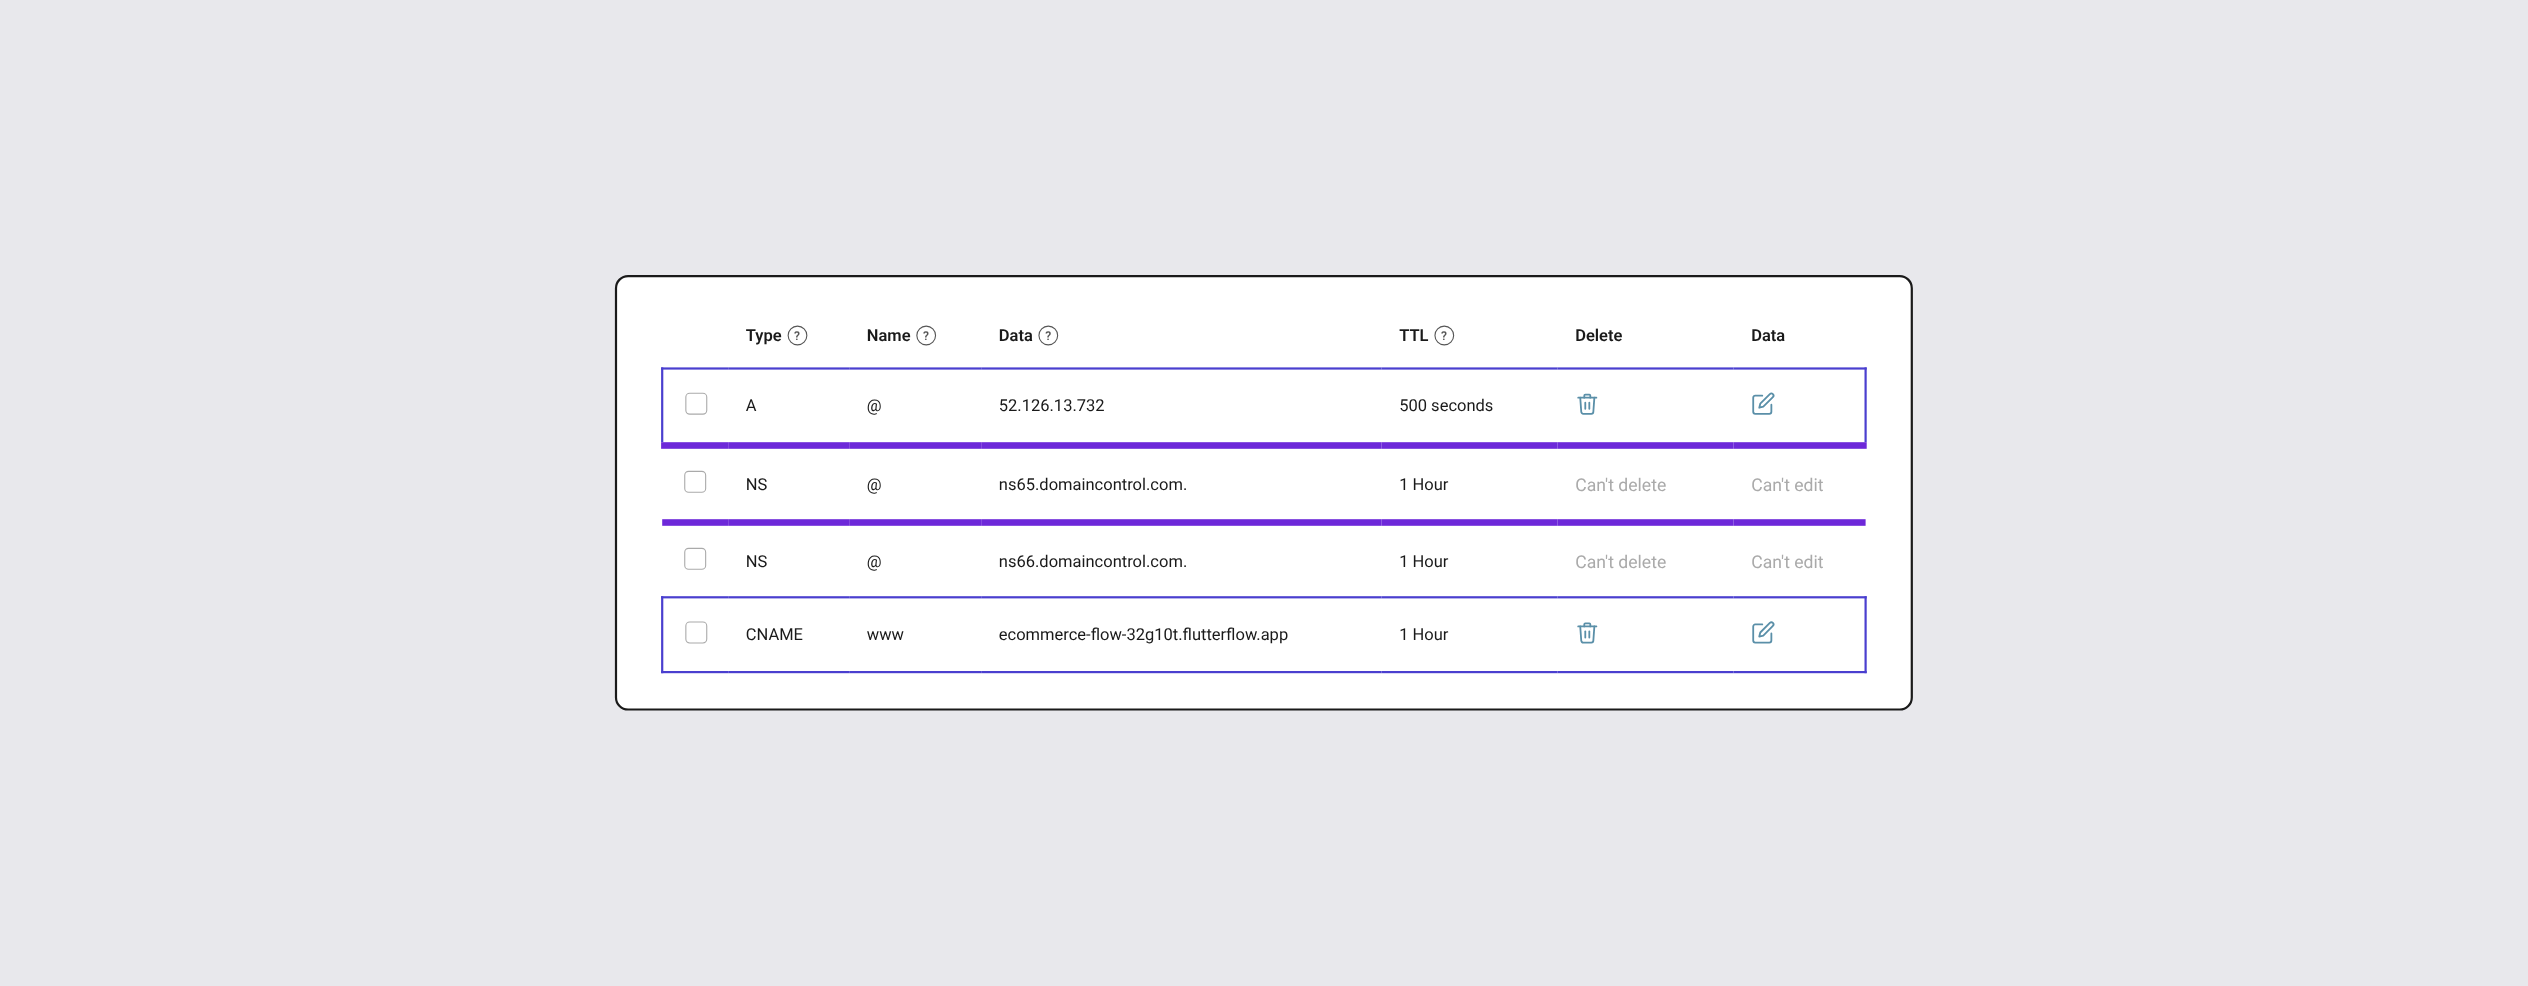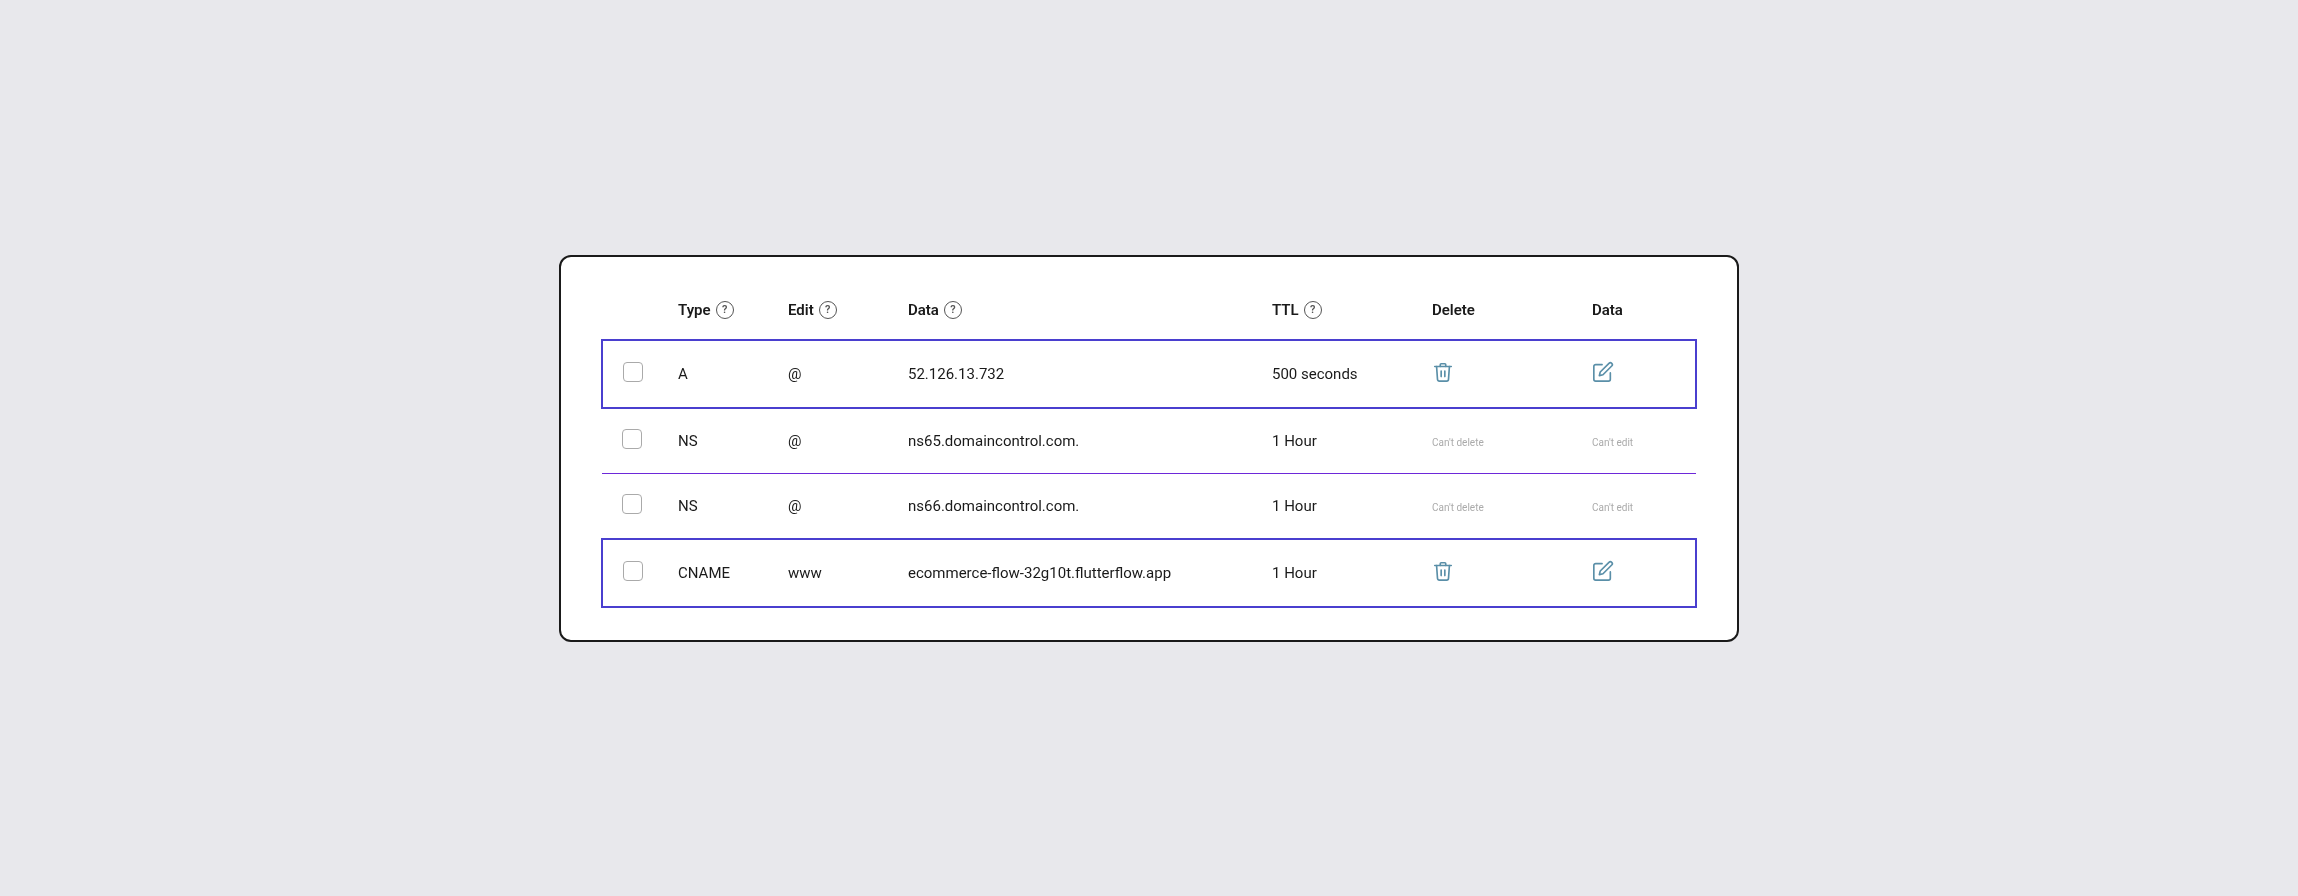--- a/index.html
+++ b/index.html
@@ -61,21 +61,21 @@
       border-radius: 50%;
       border: 1.5px solid #555;
       font-size: 11px;
       font-weight: 600;
       color: #555;
       cursor: pointer;
       flex-shrink: 0;
     }
 
     .dns-table tbody tr {
-      border-top: 1px solid #6d28d9;
+      border-top: 6px solid #6d28d9;
     }
 
     .dns-table tbody tr td {
       padding: 20px 16px;
       font-size: 15px;
       color: #1a1a1a;
       vertical-align: middle;
     }
 
     
@@ -113,21 +113,21 @@
       border: 1.5px solid #aaa;
       border-radius: 4px;
       display: inline-block;
       background: #fff;
       cursor: pointer;
     }
 
     
     .cant-action {
       color: #aaa;
-      font-size: 10px;
+      font-size: 16px;
     }
 
     
     .delete-icon-cell {
       text-align: left;
     }
 
     .trash-icon {
       display: inline-flex;
       align-items: center;
@@ -156,21 +156,21 @@
       <tr>
         <th class="col-checkbox"></th>
         <th class="col-type">
           <span class="th-label">
             <span>Type</span>
             <span class="help-icon">?</span>
           </span>
         </th>
         <th class="col-name">
           <span class="th-label">
-            <span>Edit</span>
+            <span>Name</span>
             <span class="help-icon">?</span>
           </span>
         </th>
         <th class="col-data">
           <span class="th-label">
             <span>Data</span>
             <span class="help-icon">?</span>
           </span>
         </th>
         <th class="col-ttl">

